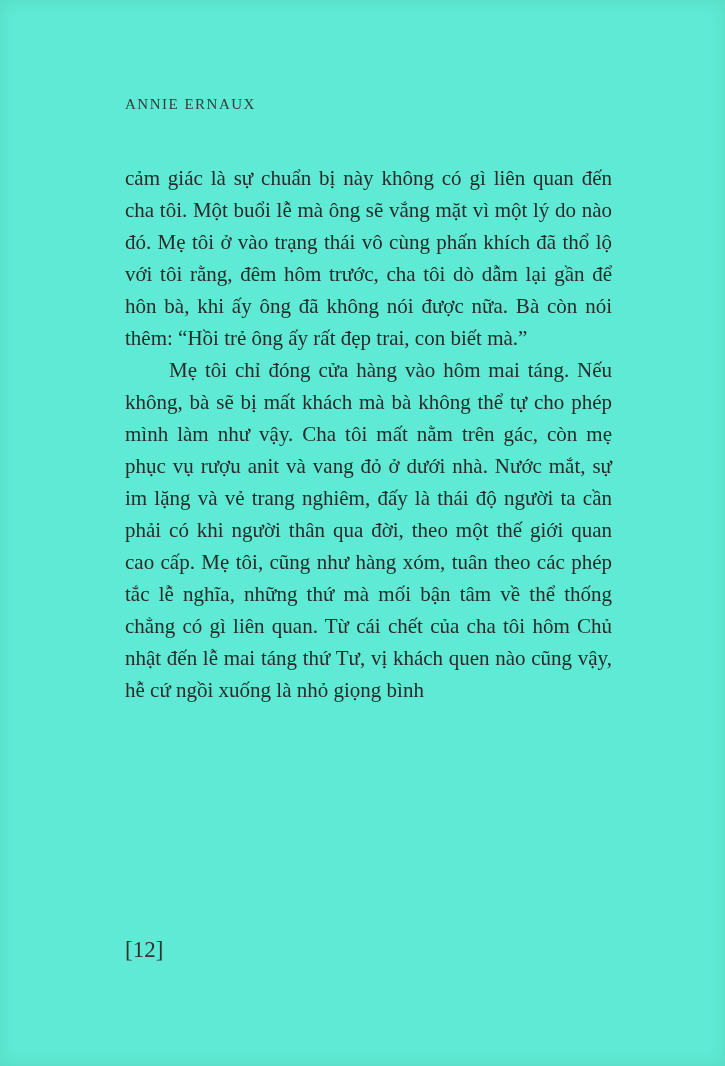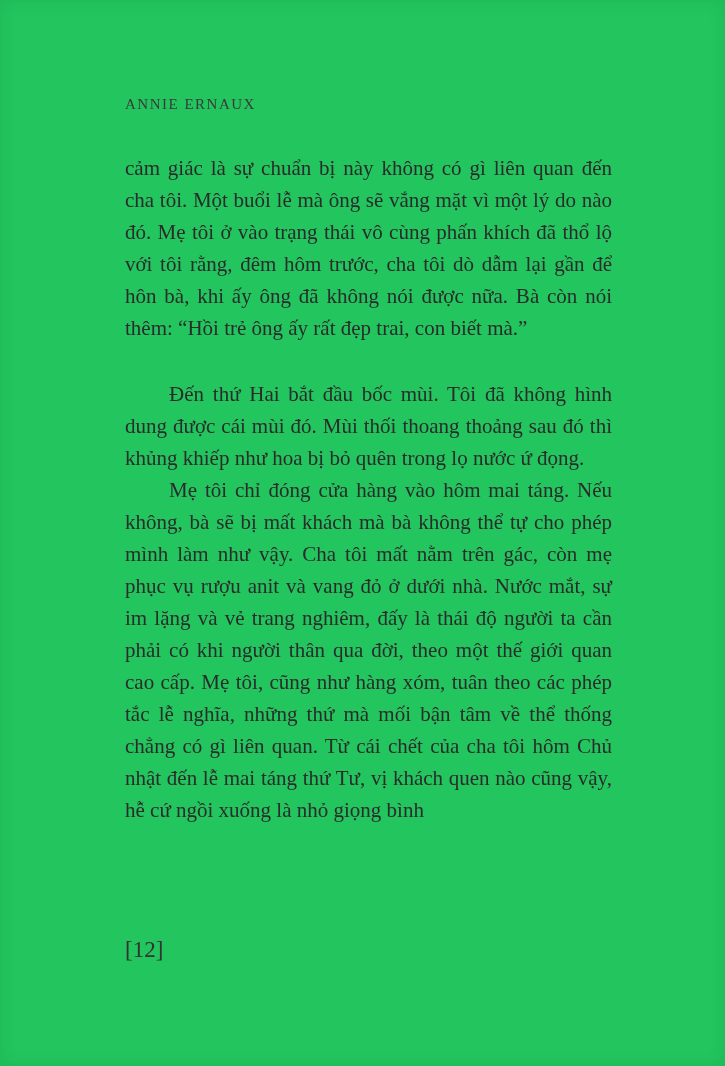--- a/index.html
+++ b/index.html
@@ -5,38 +5,38 @@
   html, body {
     margin: 0;
     padding: 0;
     background: #e9e9e7;
   }
   .scan-page {
     position: relative;
     width: 725px;
     height: 1066px;
     margin: 0 auto;
-    background: #22c55e;
+    background: #5eead4;
     box-shadow: inset 0 0 18px rgba(0,0,0,0.07);
     overflow: hidden;
     font-family: "Liberation Serif", "DejaVu Serif", serif;
     color: #2b2b2b;
   }
   .running-header {
     position: absolute;
     top: 96px;
     left: 125px;
     font-size: 15px;
     letter-spacing: 1.5px;
     color: #3a3a3a;
     font-variant: normal;
   }
   .page-body {
     position: absolute;
-    top: 152px;
+    top: 162px;
     left: 125px;
     width: 487px;
   }
   .para {
     margin: 0;
     font-size: 21px;
     line-height: 32px;
     text-align: justify;
     text-justify: inter-word;
     color: #2b2b2b;
@@ -57,19 +57,18 @@
 </style>
 </head>
 <body>
 
 <div class="scan-page">
 
   <div class="running-header">ANNIE ERNAUX</div>
 
   <div class="page-body">
     <p class="para">cảm giác là sự chuẩn bị này không có gì liên quan đến cha tôi. Một buổi lễ mà ông sẽ vắng mặt vì một lý do nào đó. Mẹ tôi ở vào trạng thái vô cùng phấn khích đã thổ lộ với tôi rằng, đêm hôm trước, cha tôi dò dẫm lại gần để hôn bà, khi ấy ông đã không nói được nữa. Bà còn nói thêm: “Hồi trẻ ông ấy rất đẹp trai, con biết mà.”</p>
-    <p class="para indent space-before">Đến thứ Hai bắt đầu bốc mùi. Tôi đã không hình dung được cái mùi đó. Mùi thối thoang thoảng sau đó thì khủng khiếp như hoa bị bỏ quên trong lọ nước ứ đọng.</p>
     <p class="para indent">Mẹ tôi chỉ đóng cửa hàng vào hôm mai táng. Nếu không, bà sẽ bị mất khách mà bà không thể tự cho phép mình làm như vậy. Cha tôi mất nằm trên gác, còn mẹ phục vụ rượu anit và vang đỏ ở dưới nhà. Nước mắt, sự im lặng và vẻ trang nghiêm, đấy là thái độ người ta cần phải có khi người thân qua đời, theo một thế giới quan cao cấp. Mẹ tôi, cũng như hàng xóm, tuân theo các phép tắc lễ nghĩa, những thứ mà mối bận tâm về thể thống chẳng có gì liên quan. Từ cái chết của cha tôi hôm Chủ nhật đến lễ mai táng thứ Tư, vị khách quen nào cũng vậy, hễ cứ ngồi xuống là nhỏ giọng bình</p>
   </div>
 
   <div class="page-number">[12]</div>
 
 </div>
 
 </body></html>

